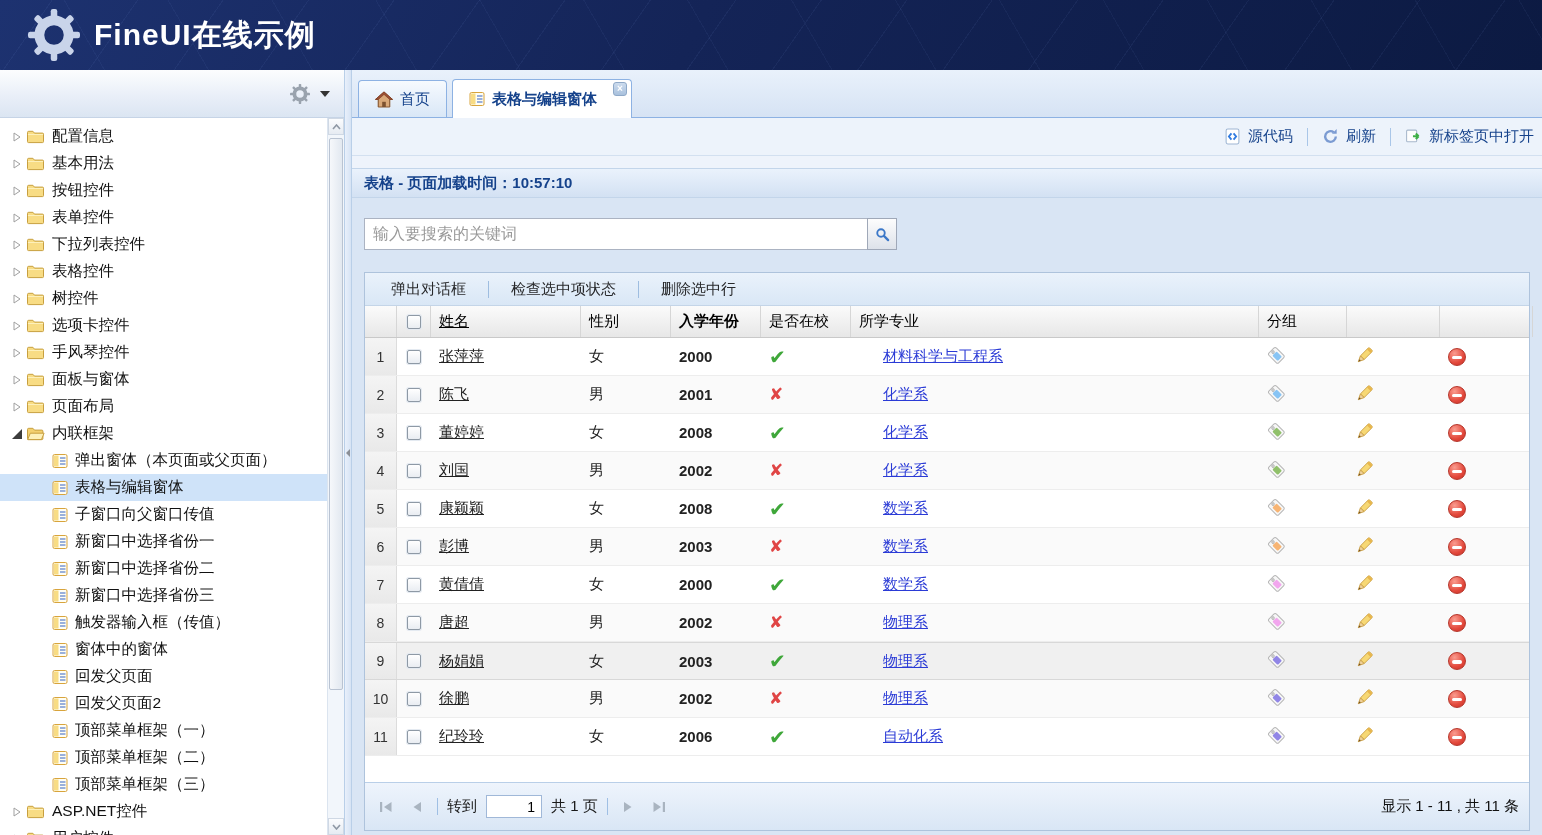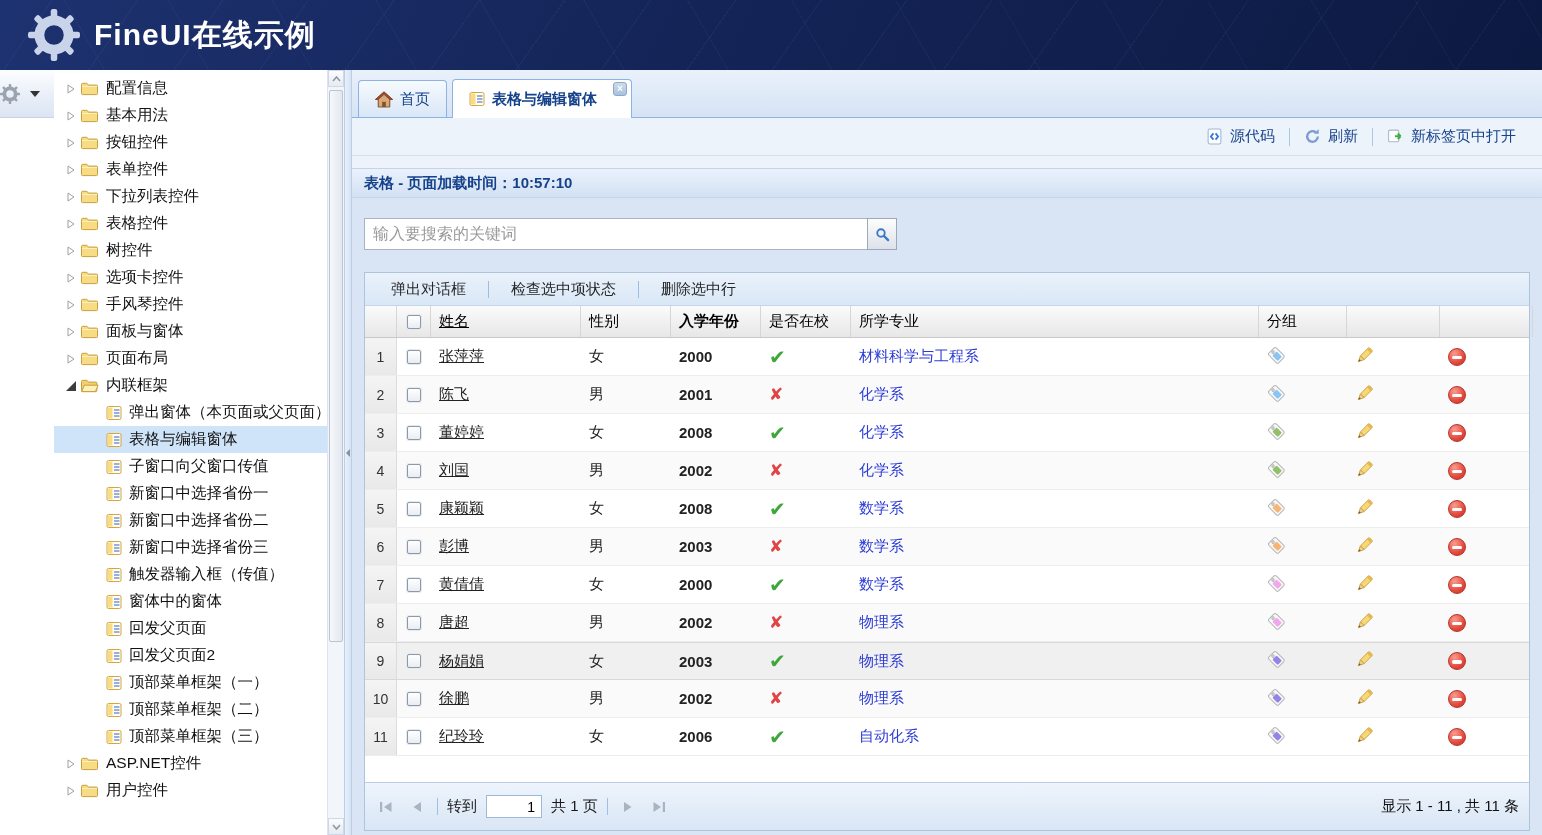--- a/index.html
+++ b/index.html
@@ -11,21 +11,21 @@
       repeating-linear-gradient(60deg, rgba(130,160,230,.06) 0 1px, transparent 1px 90px),
       repeating-linear-gradient(-55deg, rgba(130,160,230,.07) 0 1px, transparent 1px 70px),
       linear-gradient(115deg,#1d3270 0%,#142457 45%,#0c1a42 100%);
     display:flex; align-items:center; padding-left:28px; }
   .banner .logo { width:52px; height:52px; margin-right:14px; }
   .banner .title { color:#fff; font-size:30px; font-weight:bold; letter-spacing:1px; }
 
   .shell { display:flex; height:765px; }
 
   
-  .sidebar { width:345px; display:flex; border-right:1px solid #b9cfe8; background:#fff; }
+  .sidebar { width:345px; display:flex; flex-direction:column; border-right:1px solid #b9cfe8; background:#fff; }
   .side-head { height:48px; flex:0 0 48px; background:linear-gradient(#fcfdfe,#e9eff8 55%,#dbe5f2);
      border-bottom:1px solid #c6d4e6; display:flex; align-items:center; justify-content:flex-end; padding-right:14px; gap:10px; }
   .caret-down { width:0;height:0;border-left:5px solid transparent;border-right:5px solid transparent;border-top:6px solid #333; }
   .tree-wrap { position:relative; flex:1; overflow:hidden; }
   .tree { position:absolute; left:0; top:0; right:17px; bottom:0; padding-top:5px; }
   .tree-item { height:27px; display:flex; align-items:center; cursor:pointer; white-space:nowrap; }
   .tree-item.lvl1 { padding-left:8px; }
   .tree-item.lvl2 { padding-left:52px; }
   .tree-item.selected { background:#cfe3f9; }
   .tw-arrow { width:18px; display:inline-flex; justify-content:center; align-items:center; flex:0 0 18px;}
@@ -53,21 +53,21 @@
      border-bottom:1px solid #8db2e3; display:flex; align-items:flex-end; padding-left:6px; }
   .tab { position:relative; height:37px; display:flex; align-items:center; gap:7px; padding:0 16px;
      border:1px solid #8db2e3; border-bottom:none; border-radius:4px 4px 0 0; margin-right:5px;
      background:linear-gradient(#f6fafe,#d9e7f7); color:#15428b; cursor:pointer; }
   .tab.active { background:#fff; font-weight:bold; margin-bottom:-1px; height:39px; padding-right:34px; z-index:2; }
   .tab-close { position:absolute; top:2px; right:4px; width:14px; height:14px; border-radius:3px;
      background:linear-gradient(#cddcee,#a9c1dd); border:1px solid #8fa9c8; color:#fff; font-size:10px; font-weight:bold;
      display:flex; align-items:center; justify-content:center; line-height:1; cursor:pointer; }
 
   .top-toolbar { height:38px; flex:0 0 38px; background:#edf3fb; border-bottom:1px solid #d3e0f0;
-     display:flex; align-items:center; justify-content:flex-end; padding-right:26px; gap:14px; }
+     display:flex; align-items:center; justify-content:flex-end; padding-right:8px; gap:14px; }
   .tt-btn { display:flex; align-items:center; gap:7px; color:#15428b; font-size:15px; cursor:pointer; }
   .tt-sep { width:1px; height:18px; background:#a9c6e8; }
 
   .spacer12 { height:12px; flex:0 0 12px; }
 
   .panel-title { height:30px; flex:0 0 30px; background:linear-gradient(#eaf2fc,#d3e1f3);
      border-top:1px solid #c3d5ea; border-bottom:1px solid #c3d5ea;
      display:flex; align-items:center; padding-left:12px; color:#15428b; font-weight:bold; }
 
   .content { flex:1; background:#d9e5f4; padding:20px 12px 4px; display:flex; flex-direction:column; min-height:0; }
@@ -106,21 +106,21 @@
   .col-school{ flex:0 0 90px; }
   .col-major { flex:0 0 408px; }
   .col-tag   { flex:0 0 88px; }
   .col-edit  { flex:0 0 93px; }
   .col-del   { flex:0 0 93px; }
   .col-fill  { flex:1; border-right:none; }
   .cb { width:14px; height:14px; border:1px solid #8e99a5; border-radius:2px;
         background:linear-gradient(#fff,#e9edf2); box-shadow:0 0 0 1px #e4eaf1; }
   .yes { color:#3fa73a; font-size:20px; font-weight:bold; }
   .no  { color:#e04545; font-size:17px; font-weight:bold; }
-  .rows a { color:#2b3bd6; cursor:pointer; }
+  .rows a { color:#2b3bd6; text-decoration:underline; cursor:pointer;margin-left:24px; }
   .del-ic { width:18px; height:18px; border-radius:50%; border:1px solid #b53429; position:relative;
       background:radial-gradient(circle at 35% 28%, #fa9c8f, #e2473a 62%, #c5332a); cursor:pointer; }
   .del-ic::after { content:""; position:absolute; left:3px; right:3px; top:7px; height:3.5px; background:#fff; border-radius:2px; }
 
   
   .pager { flex:0 0 34px; background:linear-gradient(#eef4fc,#d9e6f5); border-top:1px solid #b9cfe8;
      display:flex; align-items:center; padding:12px 10px; gap:9px; }
   .pg-btn { display:flex; align-items:center; justify-content:center; width:22px; height:22px; cursor:pointer; }
   .pg-sep { width:1px; height:17px; background:#9fbfe4; }
   .pg-input { width:56px; height:23px; border:1px solid #a0b8d8; text-align:right; padding-right:6px; font-size:14px; }

